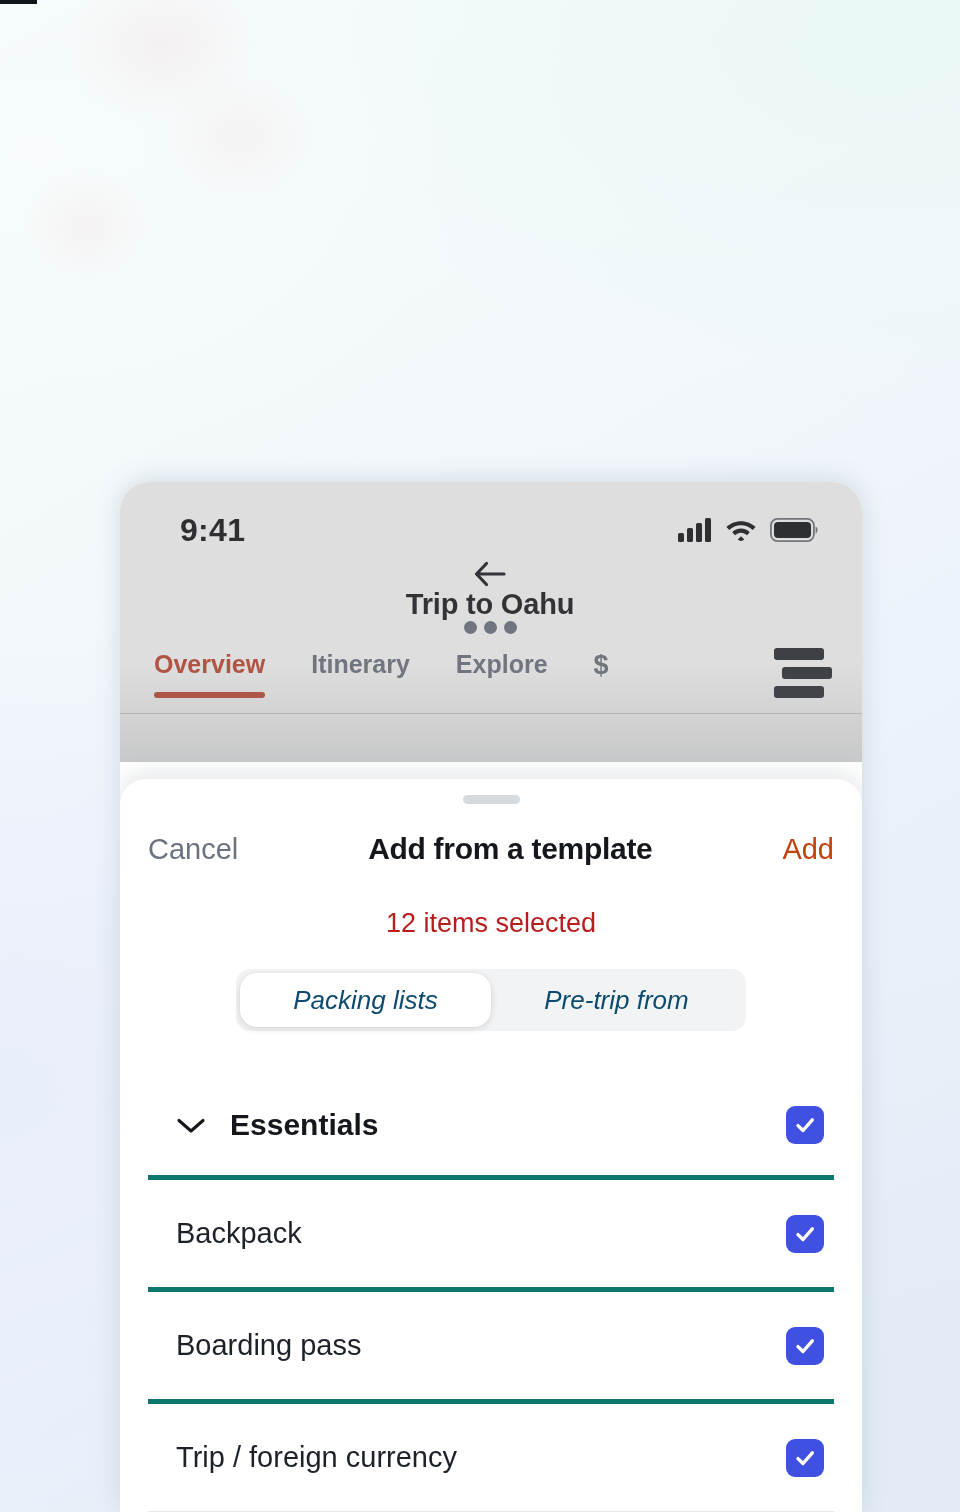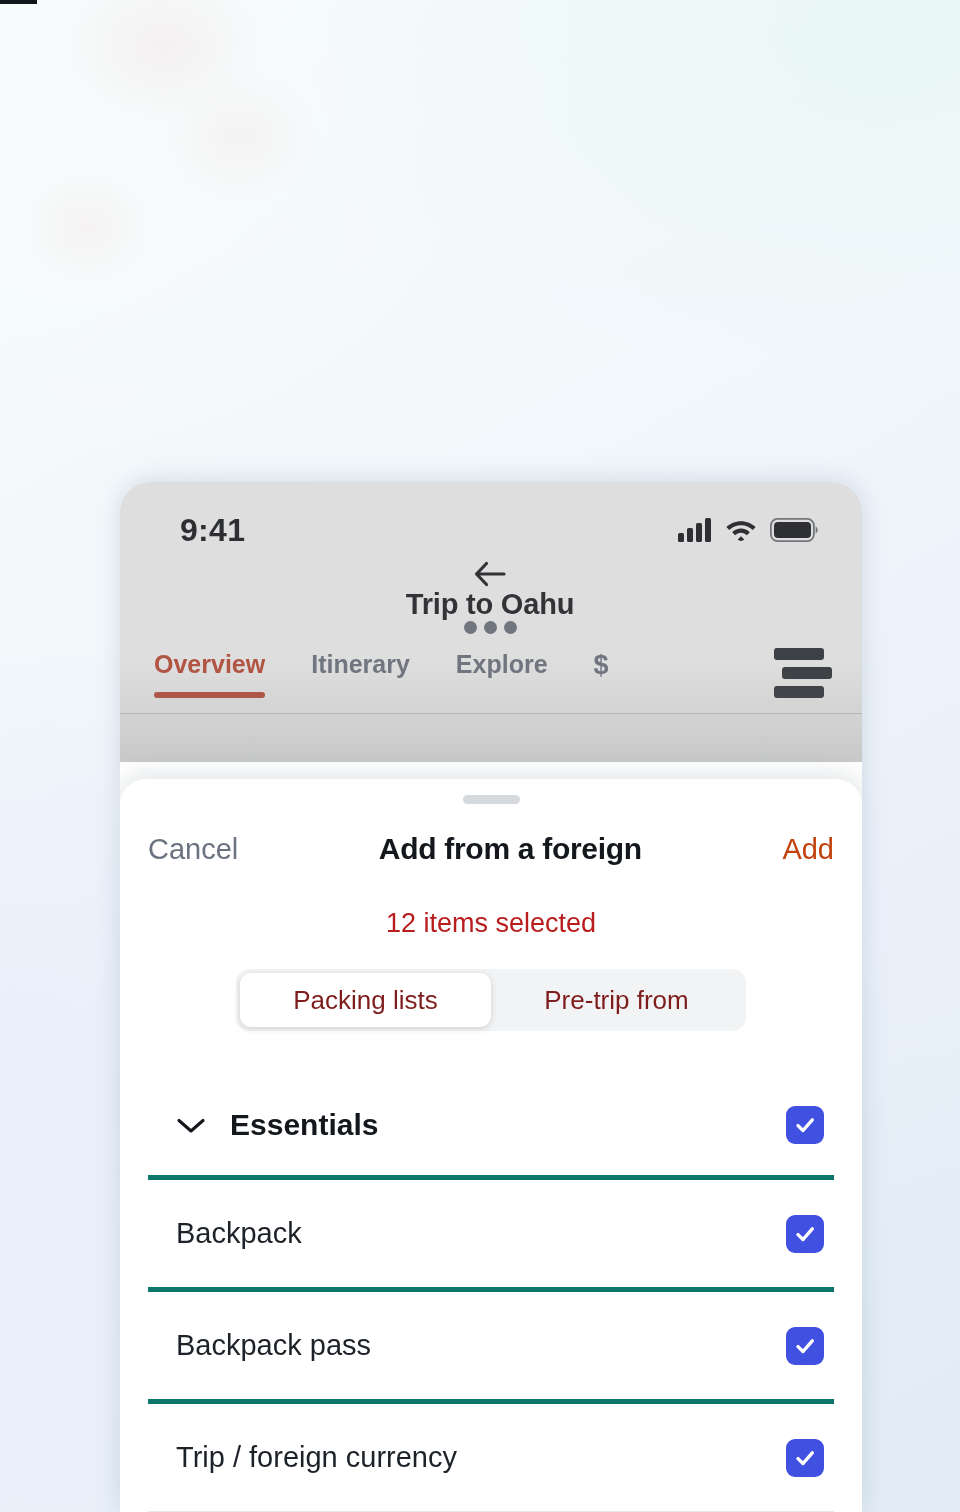--- a/index.html
+++ b/index.html
@@ -121,21 +121,21 @@
     text-align:center; font-size:27px; color:#b91c1c; margin-top:42px;
   }
 
   
   #segmented{
     margin:30px auto 0; width:510px; height:62px; border-radius:14px;
     background:#f2f3f4; display:flex; padding:4px; position:relative;
   }
   .seg{
     flex:1; display:flex; align-items:center; justify-content:center;
-    font-size:26px; color:#7f1d1d; border-radius:11px;
+    font-size:26px; color:#0c4a6e; border-radius:17px;font-style:italic;
   }
   .seg.active{
     background:#ffffff;
     box-shadow:0 2px 7px rgba(30,40,55,.14), 0 0 0 .5px rgba(0,0,0,.03);
   }
 
   
   #list{ margin-top:44px; flex:1; overflow:hidden; }
   .row{
     display:flex; align-items:center; justify-content:space-between;
@@ -214,21 +214,21 @@
 
   <div id="scrim"></div>
   <div id="scrim-fade"></div>
 
   <div id="sheet">
 
     <div id="grabber"></div>
 
     <div id="sheet-header">
       <div id="cancel-btn">Cancel</div>
-      <div id="sheet-title">Add from a foreign</div>
+      <div id="sheet-title">Add from a template</div>
       <div id="add-btn">Add</div>
     </div>
 
     <div id="selected-count">12 items selected</div>
 
     <div id="segmented">
       <div class="seg active">Packing lists</div>
       <div class="seg">Pre-trip from</div>
     </div>
 
@@ -254,21 +254,21 @@
         </div>
         <div class="chk">
           <svg width="24" height="24" viewBox="0 0 24 24">
             <path d="M5 12.6 10 17.5 19.3 6.8" fill="none" stroke="#ffffff" stroke-width="3.4" stroke-linecap="round" stroke-linejoin="round"></path>
           </svg>
         </div>
       </div>
 
       <div class="row">
         <div class="row-left">
-          <span class="row-label">Backpack pass</span>
+          <span class="row-label">Boarding pass</span>
         </div>
         <div class="chk">
           <svg width="24" height="24" viewBox="0 0 24 24">
             <path d="M5 12.6 10 17.5 19.3 6.8" fill="none" stroke="#ffffff" stroke-width="3.4" stroke-linecap="round" stroke-linejoin="round"></path>
           </svg>
         </div>
       </div>
 
       <div class="row">
         <div class="row-left">

